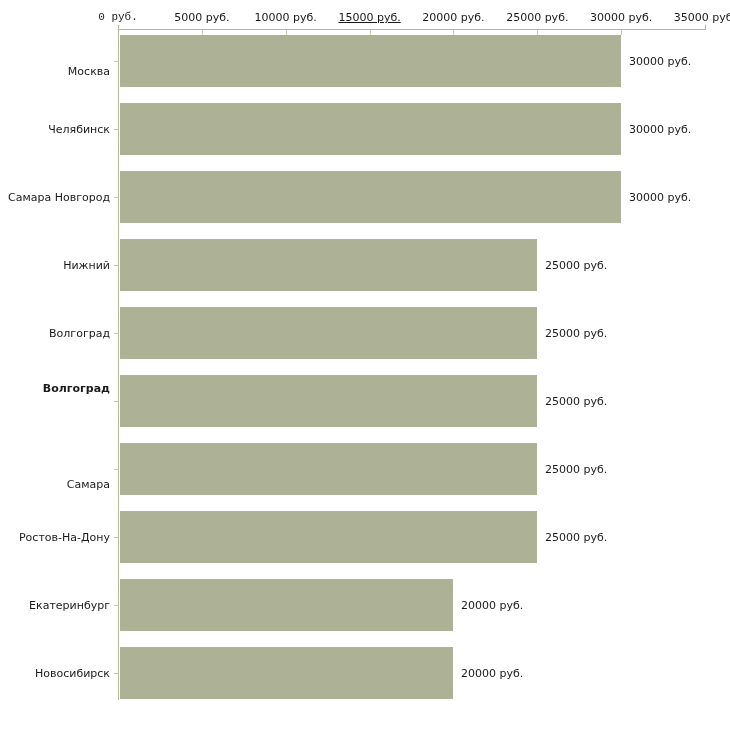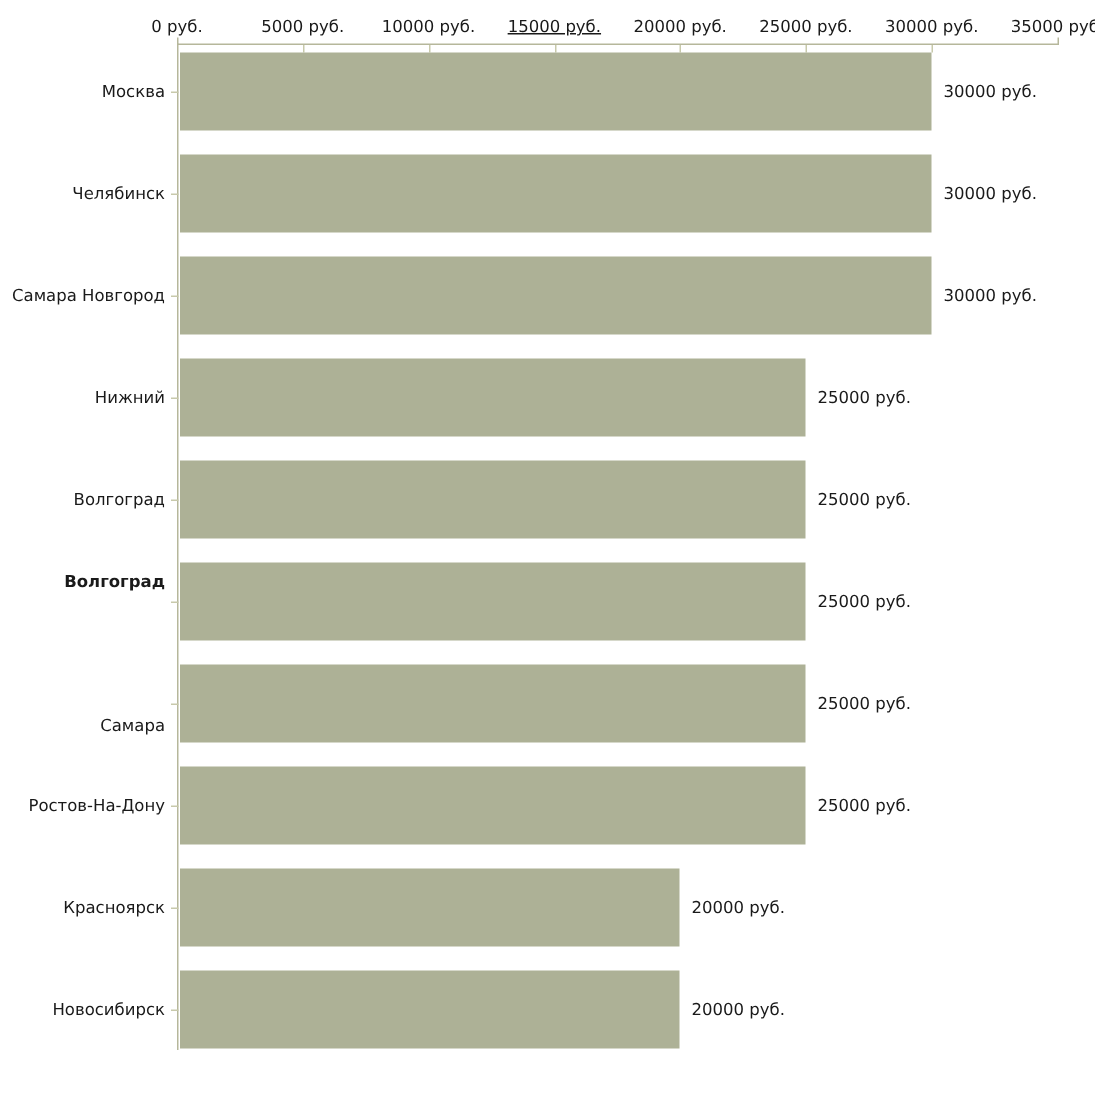--- a/index.html
+++ b/index.html
@@ -107,55 +107,55 @@
 <body>
 
 <div id="chart-root">
 
   <div class="axis-top"></div>
   <div class="axis-left"></div>
   <div class="axis-cap left-cap"></div>
   <div class="axis-cap right-cap"></div>
 
   <div id="xticks-layer">
-      <div class="xlabel" style="left: 118px;">0 руб.</div>
+      <div class="xlabel" style="left: 118px; font-family: Liberation Mono, monospace;">0 руб.</div>
       <div class="xtick" style="left: 201.857px;"></div>
       <div class="xlabel" style="left: 201.857px;">5000 руб.</div>
       <div class="xtick" style="left: 285.714px;"></div>
       <div class="xlabel" style="left: 285.714px;">10000 руб.</div>
       <div class="xtick" style="left: 369.571px;"></div>
       <div class="xlabel" style="left: 369.571px; text-decoration: underline;">15000 руб.</div>
       <div class="xtick" style="left: 453.429px;"></div>
       <div class="xlabel" style="left: 453.429px;">20000 руб.</div>
       <div class="xtick" style="left: 537.286px;"></div>
       <div class="xlabel" style="left: 537.286px;">25000 руб.</div>
       <div class="xtick" style="left: 621.143px;"></div>
       <div class="xlabel" style="left: 621.143px;">30000 руб.</div>
       <div class="xlabel" style="left: 705px;">35000 руб.</div>
     </div>
 
   <div id="yticks-layer">
       <div class="ytick" style="top: 61px;"></div>
-      <div class="ylabel" style="top: 61px; margin-left: 16px;">Москва</div>
+      <div class="ylabel" style="top: 71px; margin-left: 16px;">Москва</div>
       <div class="ytick" style="top: 129px;"></div>
       <div class="ylabel" style="top: 129px;">Челябинск</div>
       <div class="ytick" style="top: 197px;"></div>
       <div class="ylabel" style="top: 197px;">Самара Новгород</div>
       <div class="ytick" style="top: 265px;"></div>
       <div class="ylabel" style="top: 265px;">Нижний</div>
       <div class="ytick" style="top: 333px;"></div>
       <div class="ylabel" style="top: 333px;">Волгоград</div>
       <div class="ytick" style="top: 401px;"></div>
       <div class="ylabel" style="top: 388px; font-weight: bold;">Волгоград</div>
       <div class="ytick" style="top: 469px;"></div>
       <div class="ylabel" style="top: 484px;">Самара</div>
       <div class="ytick" style="top: 537px;"></div>
       <div class="ylabel" style="top: 537px;">Ростов-На-Дону</div>
       <div class="ytick" style="top: 605px;"></div>
-      <div class="ylabel" style="top: 605px;">Красноярск</div>
+      <div class="ylabel" style="top: 605px;">Екатеринбург</div>
       <div class="ytick" style="top: 673px;"></div>
       <div class="ylabel" style="top: 673px;">Новосибирск</div>
     </div>
 
   <div id="bars-layer">
       <div class="bar" style="top: 35px; width: 501px; height: 52px; background: rgb(173, 177, 150);"></div>
       <div class="bar-value" style="left: 629px; top: 61px;">30000 руб.</div>
       <div class="bar" style="top: 103px; width: 501px; height: 52px; background: rgb(173, 177, 150);"></div>
       <div class="bar-value" style="left: 629px; top: 129px;">30000 руб.</div>
       <div class="bar" style="top: 171px; width: 501px; height: 52px; background: rgb(173, 177, 150);"></div>

